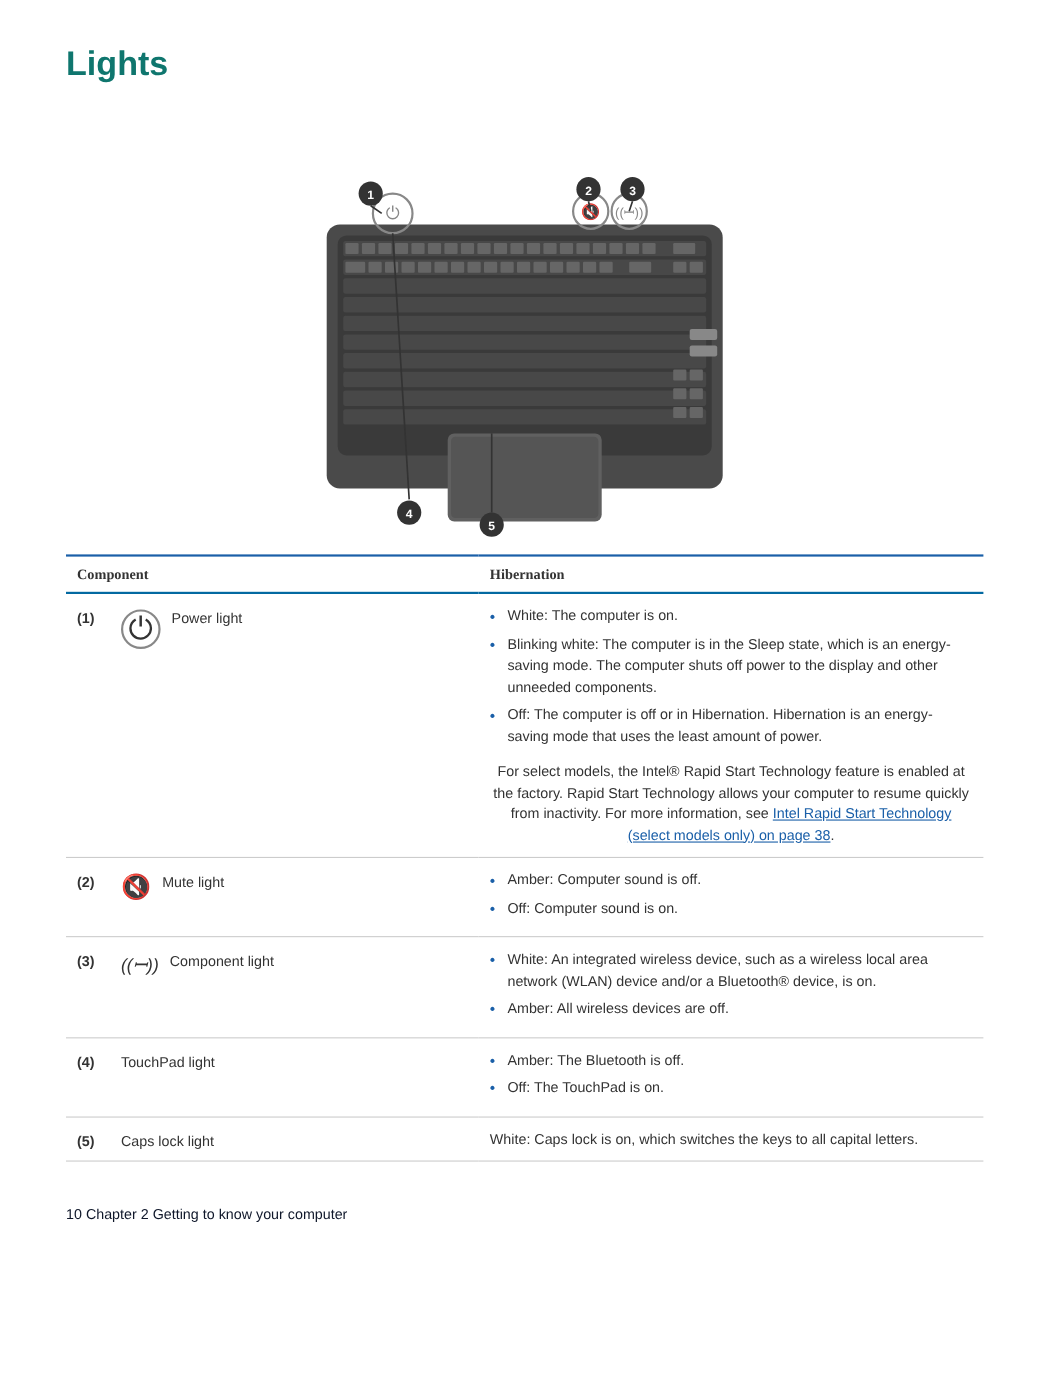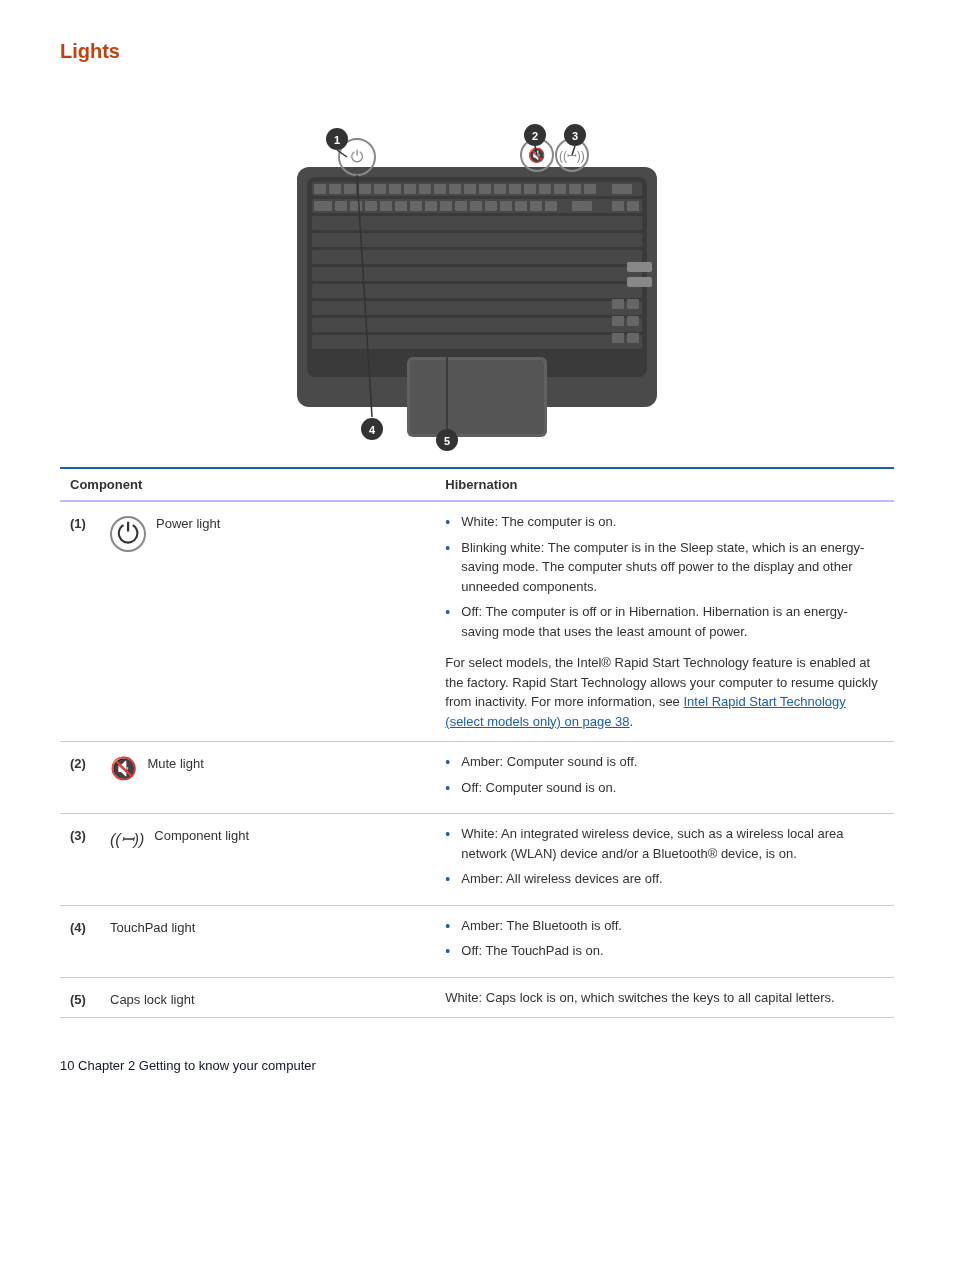--- a/index.html
+++ b/index.html
@@ -7,45 +7,46 @@
       font-family: Arial, sans-serif;
       background: #fff;
       width: 954px;
       min-height: 1270px;
       padding: 40px 60px;
       color: #333;
       font-size: 13px;
     }
 
     .page-title {
-      color: #c2410c;
-      font-size: 20px;
+      color: #0f766e;
+      font-size: 31px;
       font-weight: bold;
-      margin-bottom: 4px;
+      margin-bottom: 28px;
     }
 
     
     .diagram-container {
       width: 100%;
       display: flex;
       justify-content: center;
       margin-bottom: 10px;
       position: relative;
     }
 
     
     .component-table {
       width: 100%;
       border-collapse: collapse;
       margin-top: 10px;
     }
 
     .component-table thead tr {
       border-top: 2px solid #1a5fa8;
-      border-bottom: 2px solid #c4b5fd;
+      border-bottom: 2px solid #0369a1;
+      font-family: Liberation Serif, serif;
     }
 
     .component-table th {
       padding: 8px 10px;
       font-weight: bold;
       font-size: 13px;
       text-align: left;
     }
 
     .component-table tbody tr {
@@ -256,21 +257,21 @@
           <span class="comp-icon" style="font-size:28px; border:2px solid #888; border-radius:50%; width:36px; height:36px; display:inline-flex; align-items:center; justify-content:center; margin:0 10px;">⏻</span>
           <span class="comp-name">Power light</span>
         </div>
       </td>
       <td class="col-description">
         <ul class="bullet-list">
           <li>White: The computer is on.</li>
           <li>Blinking white: The computer is in the Sleep state, which is an energy-saving mode. The computer shuts off power to the display and other unneeded components.</li>
           <li>Off: The computer is off or in Hibernation. Hibernation is an energy-saving mode that uses the least amount of power.</li>
         </ul>
-        <p class="no-bullet" style="margin-top:12px;">
+        <p class="no-bullet" style="margin-top:12px;text-align:center;">
           For select models, the Intel® Rapid Start Technology feature is enabled at the factory. Rapid Start Technology allows your computer to resume quickly from inactivity. For more information, see <span class="link-text">Intel Rapid Start Technology (select models only) on page 38</span>.
         </p>
       </td>
     </tr>
 
     <tr>
       <td class="col-component">
         <div class="comp-cell">
           <span class="comp-num">(2)</span>
           <span class="comp-icon" style="font-size:22px; margin:0 10px;">🔇</span>

